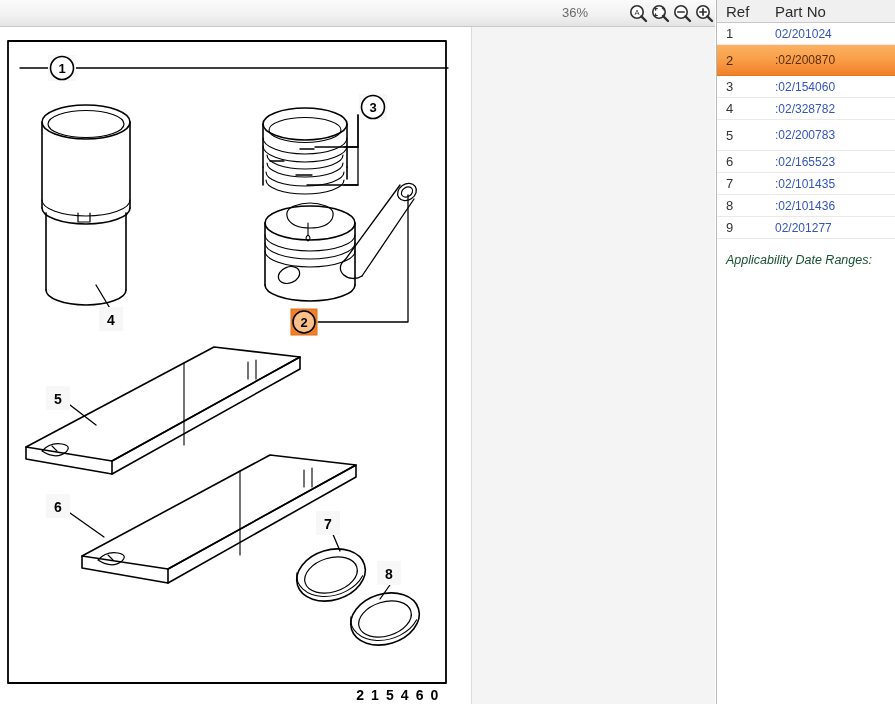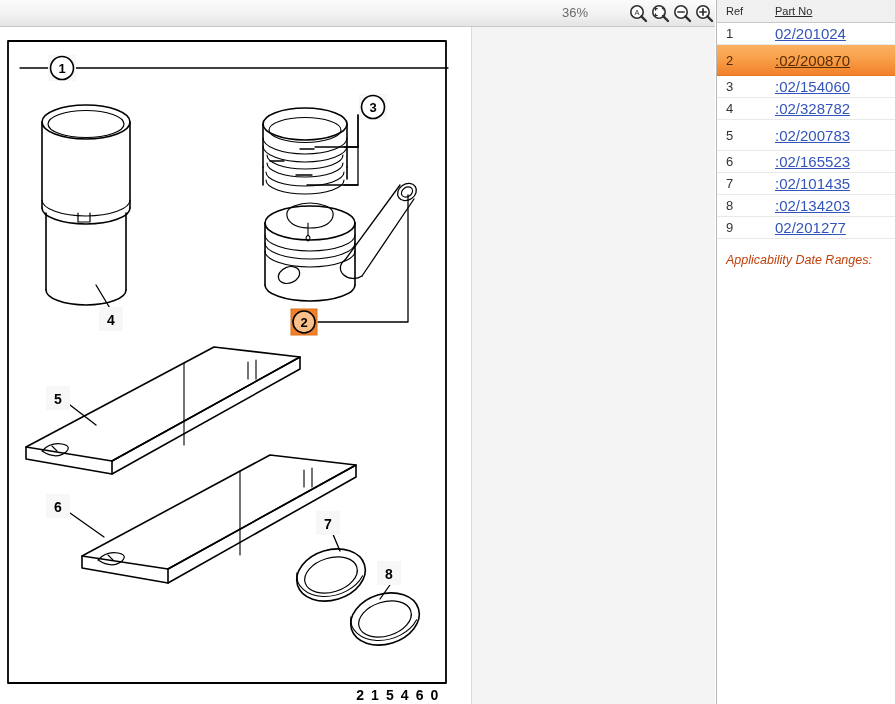--- a/index.html
+++ b/index.html
@@ -93,24 +93,23 @@
   #parts-header .col-ref,
   .row .col-ref {
     width: 58px;
     padding-left: 9px;
     box-sizing: border-box;
   }
   #parts-header .col-part,
   .row .col-part {
     flex: 1;
     box-sizing: border-box;
-    text-decoration: underline;
   }
   #parts-header .hcell {
-    font-size: 11px;
+    font-size: 15px;
     color: #2b2b2b;
   }
   #parts-body { position: relative; }
   .row {
     display: flex;
     align-items: center;
     height: 21px;
     border-bottom: 1px solid #e9e9e9;
     background: #ffffff;
     cursor: pointer;
@@ -119,30 +118,30 @@
   .row.selected {
     background: linear-gradient(to bottom, #fbb162 0%, #f9a04a 45%, #f2802a 100%);
     border-bottom: 1px solid #e07a20;
   }
   .row .col-ref {
     font-size: 13px;
     color: #333333;
   }
   .row.selected .col-ref { color: #4a2a08; }
   .row .col-part {
-    font-size: 15px;
+    font-size: 12px;
     color: #3355bb;
   }
   .row.selected .col-part { color: #5a2d05; }
 
   #applicability {
     padding: 12px 6px 0 9px;
     font-size: 12.5px;
     font-style: italic;
-    color: #c2410c;
+    color: #14532d;
     line-height: 18px;
   }
   #applicability div { white-space: nowrap; }
 </style>
 </head>
 <body>
 
 <div id="app">
 
   <div id="viewer-pane">
@@ -391,21 +390,21 @@
         <div class="row">
           <div class="col-ref">6</div>
           <div class="col-part">:02/165523</div>
         </div>
         <div class="row">
           <div class="col-ref">7</div>
           <div class="col-part">:02/101435</div>
         </div>
         <div class="row">
           <div class="col-ref">8</div>
-          <div class="col-part">:02/134203</div>
+          <div class="col-part">:02/101436</div>
         </div>
         <div class="row">
           <div class="col-ref">9</div>
           <div class="col-part">02/201277</div>
         </div>
       </div>
 
     <div id="applicability">
       <div>Applicability Date Ranges:</div>
     </div>

